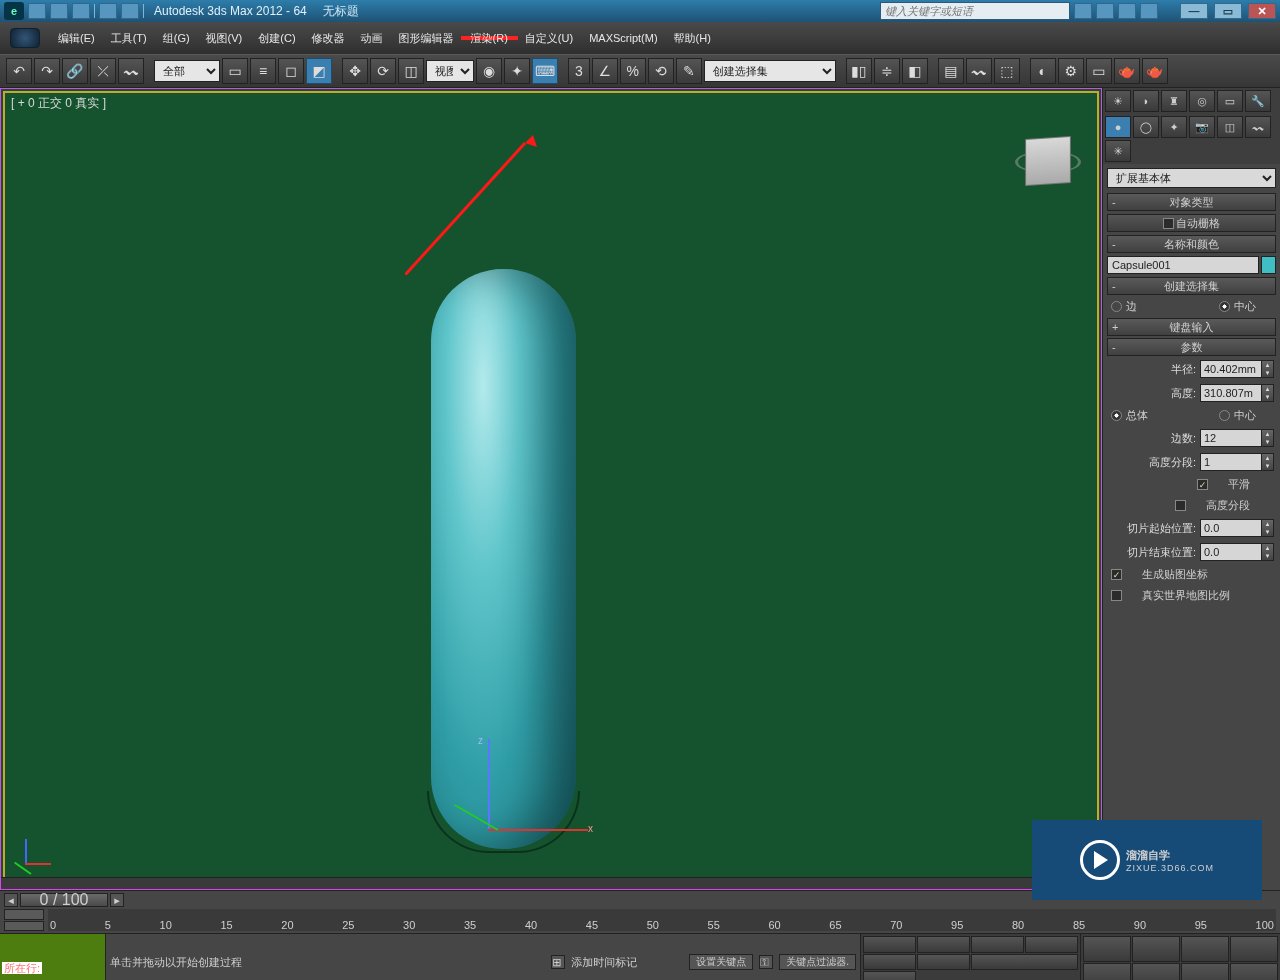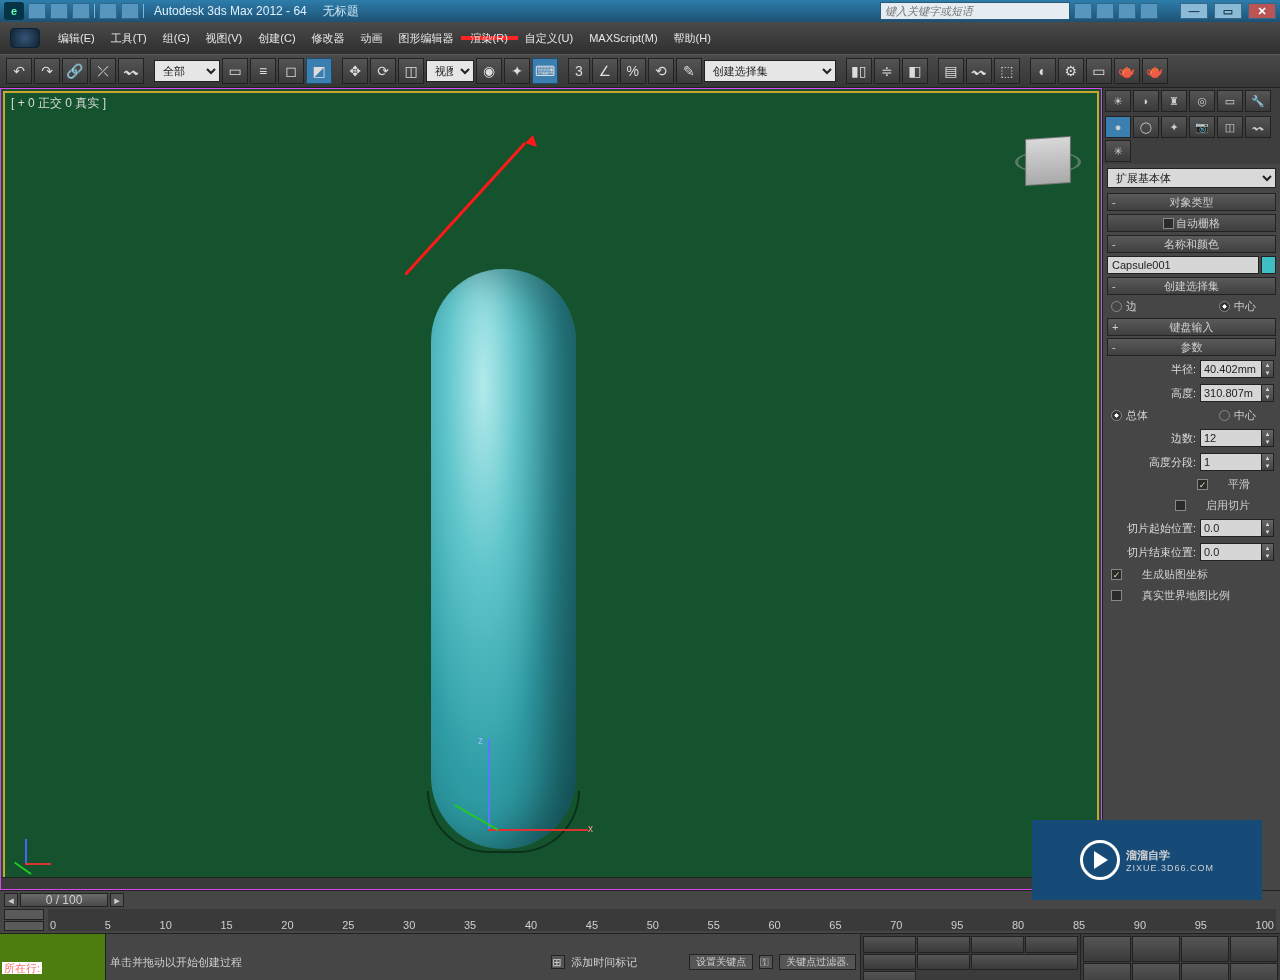--- a/index.html
+++ b/index.html
@@ -76,21 +76,21 @@
   .spin{display:flex;height:18px}
   .spin input{width:62px;background:#d6d6d6;border:1px solid #222;color:#222;padding:0 3px;text-align:left}
   .spin .sbtn{width:12px;background:linear-gradient(#666,#444);border:1px solid #222;border-left:0;display:flex;flex-direction:column}
   .spin .sbtn div{flex:1;font-size:7px;text-align:center;line-height:7px;color:#ddd}
   .chk-row{display:flex;align-items:center;gap:20px;margin:3px 8px;color:#ddd}
   .chk{width:11px;height:11px;border:1px solid #888;background:#2b2b2b;display:inline-flex;align-items:center;justify-content:center;font-size:9px;color:#dfdfb0}
   .chk.on::after{content:"✓"}
   
   .bottom{height:100px;background:#464646;border-top:1px solid #222;display:flex;flex-direction:column}
   .tslider{height:18px;display:flex;align-items:center;background:#464646;padding:0 4px;gap:2px}
-  .tslider .handle{width:88px;height:14px;background:linear-gradient(#6a6a6a,#4a4a4a);border:1px solid #222;display:flex;align-items:center;justify-content:center;font-size:12px}
+  .tslider .handle{width:88px;height:14px;background:linear-gradient(#6a6a6a,#4a4a4a);border:1px solid #222;display:flex;align-items:center;justify-content:center;font-size:16px}
   .tslider .arrow-btn{width:14px;height:14px;background:#555;border:1px solid #222;display:flex;align-items:center;justify-content:center}
   .track{height:22px;background:#3a3a3a;position:relative;margin:0 4px 2px 48px}
   .track .ticks{position:absolute;inset:0;display:flex;justify-content:space-between;padding:0 2px;align-items:flex-end;color:#bbb;font-size:9px}
   .track-keys{position:absolute;left:4px;top:0;width:40px;height:22px;display:flex;flex-direction:column;gap:1px}
   .track-keys div{flex:1;background:#5a5a5a;border:1px solid #222}
   .status{flex:1;display:flex;align-items:stretch;border-top:1px solid #222}
   .status-left{width:106px;background:#4d7c0f;border-right:1px solid #222;display:flex;flex-direction:column;justify-content:center;padding:2px;font-size:10px}
   .status-left .red{color:#ff7070}
   .status-mid{flex:1;display:flex;flex-direction:column}
   .s-row{flex:1;display:flex;align-items:center;gap:6px;padding:0 4px;border-bottom:1px solid #333;font-size:10px}
@@ -330,21 +330,21 @@
           </div>
         </div>
       </div>
 
     <div class="chk-row" style="justify-content:flex-end;padding-right:22px">
         <span class="chk on"></span>
         <span>平滑</span>
       </div>
     <div class="chk-row" style="justify-content:flex-end;padding-right:22px">
         <span class="chk"></span>
-        <span>启用切片</span>
+        <span>高度分段</span>
       </div>
 
     <div class="param-row">
         <label>切片起始位置:</label>
         <div class="spin">
           <input value="0.0" style="">
           <div class="sbtn">
             <div>▴</div>
             <div>▾</div>
           </div>

